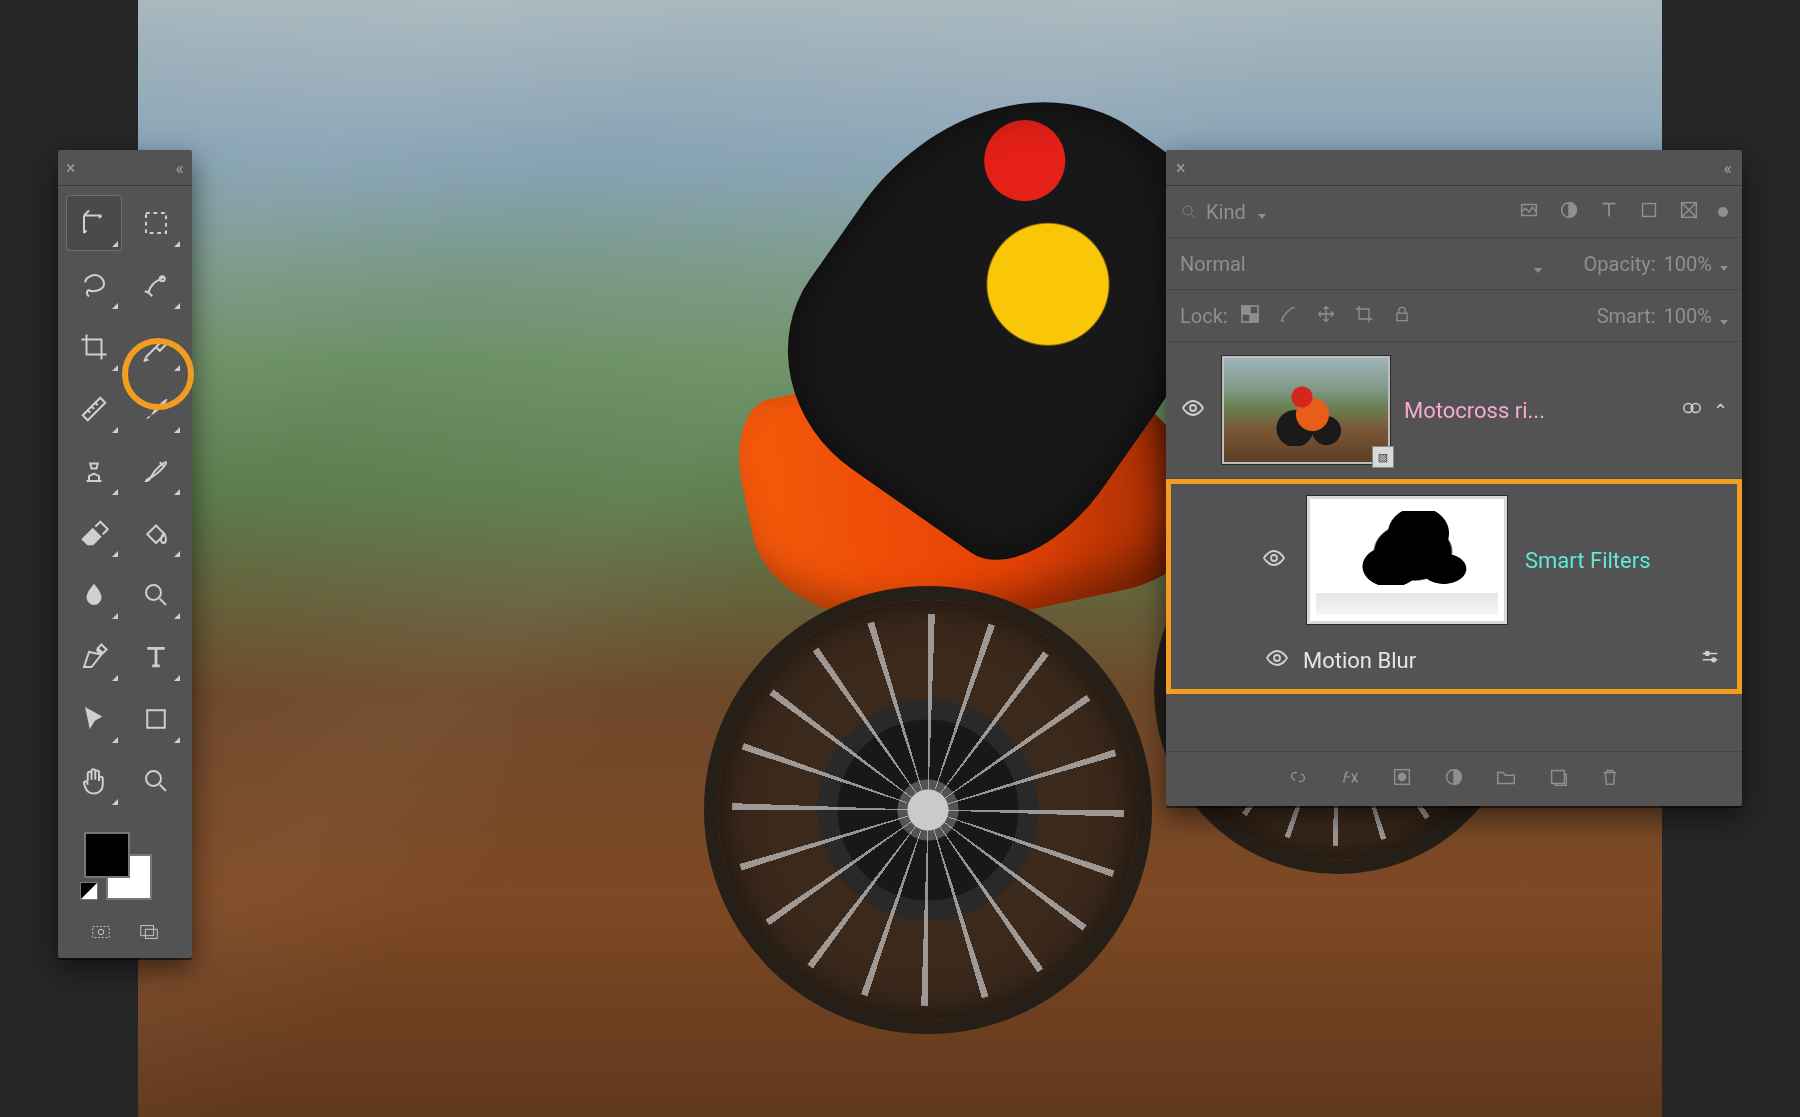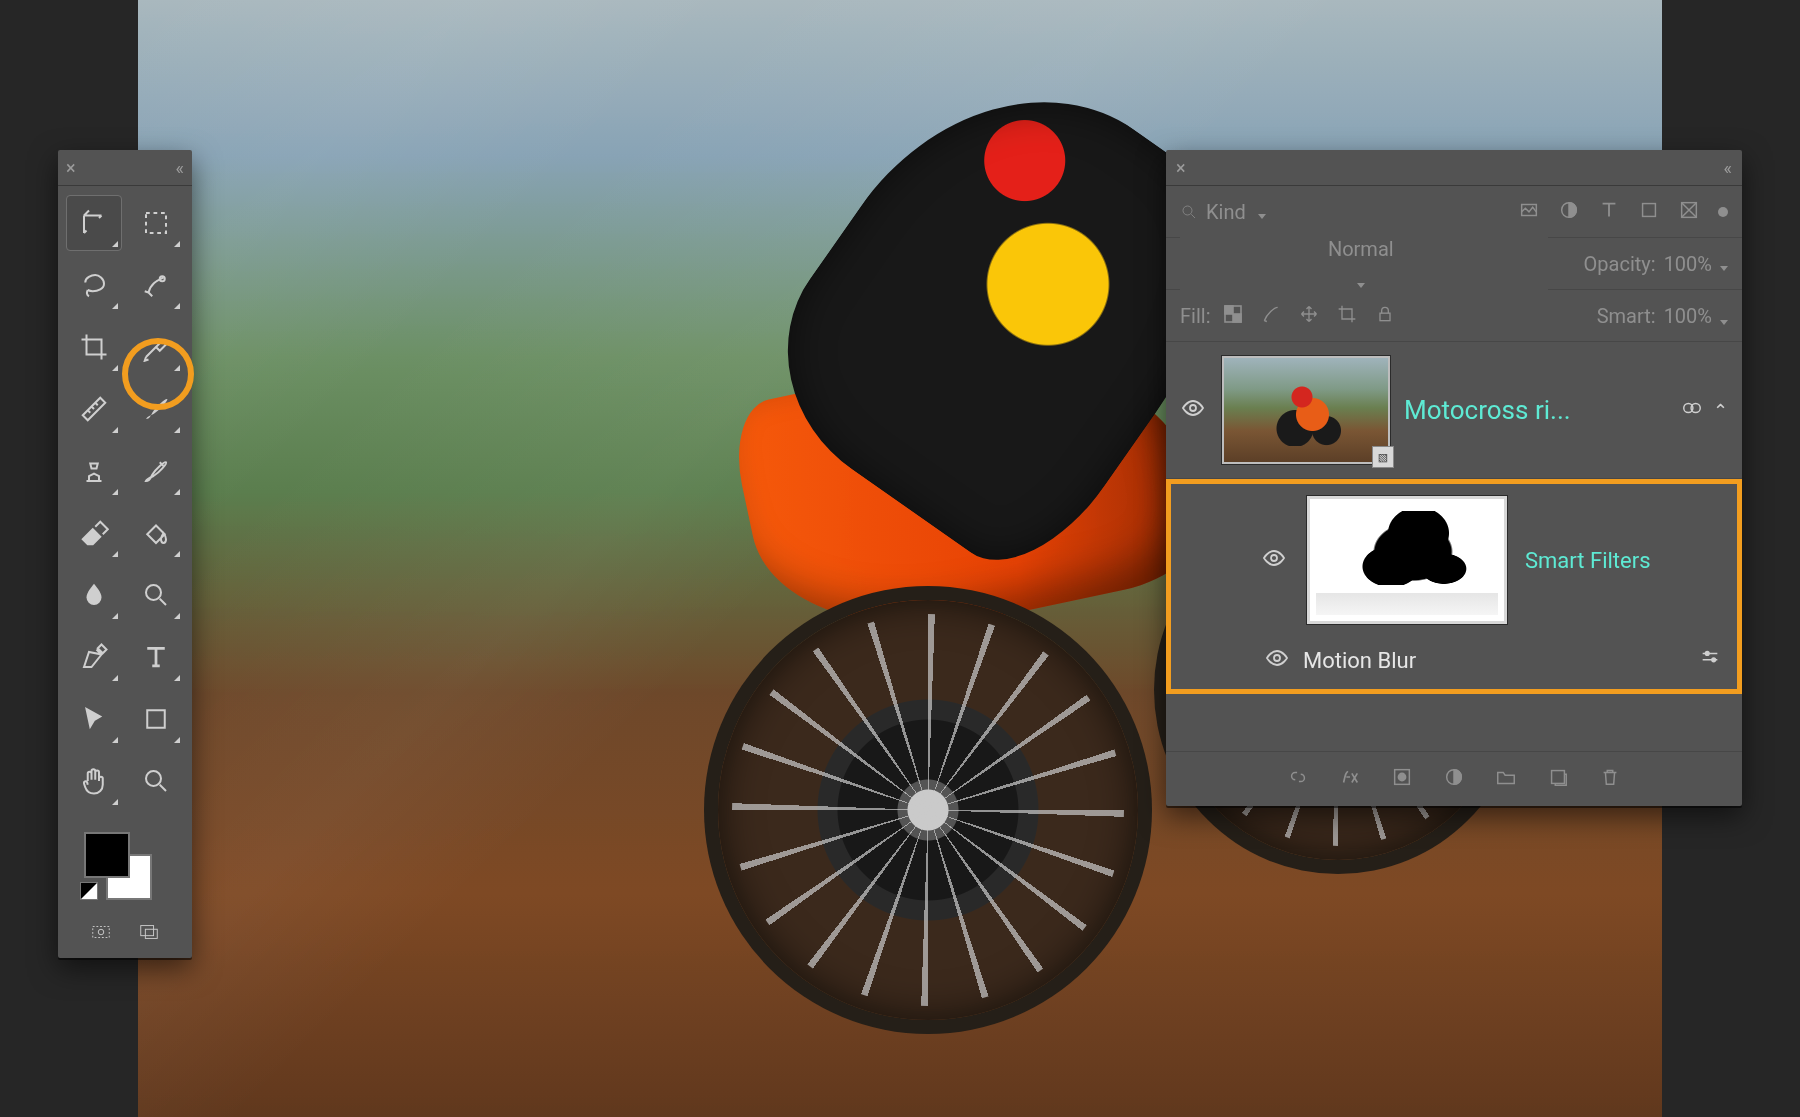--- a/index.html
+++ b/index.html
@@ -227,21 +227,21 @@
     color: #8f8f8f;
     justify-content: center;
   }
   .row .label { font-size: 20px; }
   .row select, .row .select {
     background: #535353;
     color: #8f8f8f;
     border: none;
     font-size: 20px;
     outline: none;
-    display:flex;align-items:center;gap:6px;flex-direction:column;
+    display:flex;align-items:center;gap:6px;
   }
   .filter-row .sel {
     display: flex; align-items: center; gap: 8px; flex:1;
   }
   .filter-row .sel .caret { margin-left: 4px; }
   .icon-strip { display:flex; gap:18px; align-items:center; }
   .icon-strip svg { width:22px; height:22px; stroke:#8f8f8f; fill:none; stroke-width:1.6;}
   .icon-strip .dot { width:10px;height:10px;border-radius:50%;background:#8f8f8f; }
 
   .blend-row .select { flex:1; display:flex; justify-content:space-between; padding-right:6px;}
@@ -277,21 +277,21 @@
       radial-gradient(circle at 55% 55%, #e85d17 0 16px, transparent 17px),
       radial-gradient(circle at 30% 75%, #1a1a1a 0 18px, transparent 19px),
       radial-gradient(circle at 75% 78%, #1a1a1a 0 14px, transparent 15px);
   }
   .smart-badge {
     position:absolute; right:-4px; bottom:-4px;
     width:22px;height:22px; background:#d8d8d8;
     display:flex;align-items:center;justify-content:center;
     font-size:11px;color:#333;border:1px solid #888;
   }
-  .layer-title { flex:1; font-size:26px; color:#5eead4; white-space:nowrap; overflow:hidden; text-overflow:ellipsis; }
+  .layer-title { flex:1; font-size:22px; color:#f9a8d4; white-space:nowrap; overflow:hidden; text-overflow:ellipsis; }
   .layer-right-icons { display:flex; align-items:center; gap:10px; color:#cfcfcf; }
   .layer-right-icons svg { width:22px;height:22px;stroke:#cfcfcf;fill:none;stroke-width:1.6;}
   .layer-right-icons .chev-down { font-size:18px; cursor:pointer; }
 
   .smart-filters-block {
     border: 5px solid #f29d1f;
     margin: 0;
   }
   .sf-row {
     display:flex; align-items:center; gap:18px;
@@ -568,21 +568,21 @@
       <span class="caret small-caret"></span>
     </div>
     <div class="opac">
       <span>Opacity:</span>
       <span>100%</span>
       <span class="caret small-caret"></span>
     </div>
   </div>
 
   <div class="row lock-row">
-    <span class="label">Fill:</span>
+    <span class="label">Lock:</span>
     <div class="lock-icons">
       <span><svg viewBox="0 0 20 20">
             <rect x="2" y="2" width="16" height="16"></rect>
             <rect x="2" y="2" width="8" height="8" fill="#8f8f8f"></rect>
             <rect x="10" y="10" width="8" height="8" fill="#8f8f8f"></rect>
           </svg></span>
       <span><svg viewBox="0 0 24 24">
             <path d="M4 20c3-8 12-16 16-16M4 20l3 1"></path>
           </svg></span>
       <span><svg viewBox="0 0 24 24">

